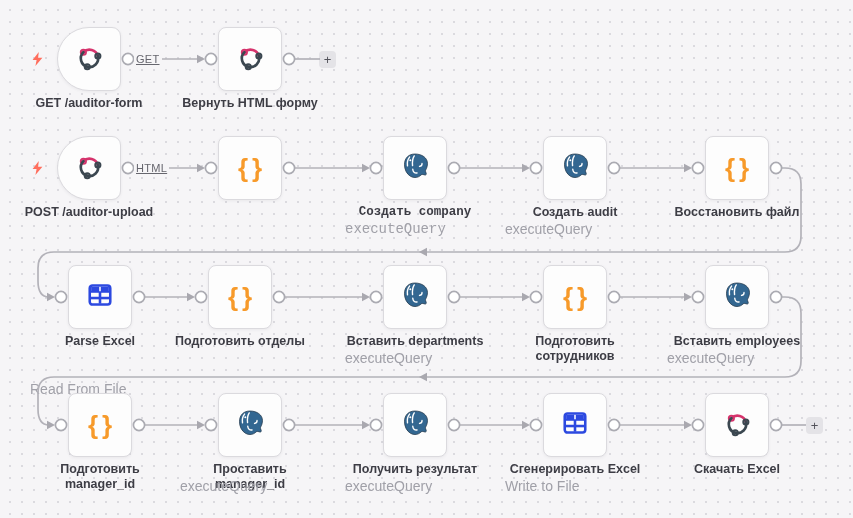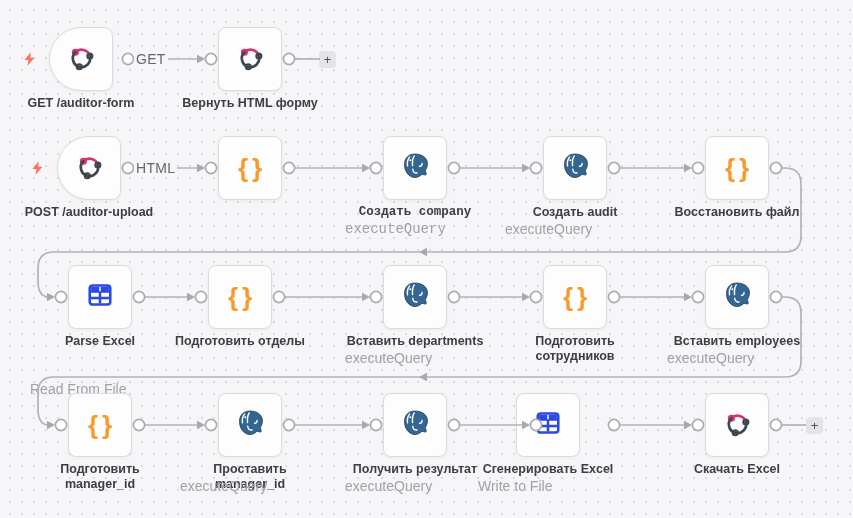--- a/index.html
+++ b/index.html
@@ -28,30 +28,30 @@
     font-size:14px;font-weight:400;color:#a0a0a8;line-height:1.2;
   }
   .code-glyph{font-weight:700;font-size:26px;color:#f79a2a;letter-spacing:4px;margin-left:4px;line-height:1;}
   .bolt{position:absolute;left:-25px;top:25px;width:11px;height:14px;}
   .add-btn{
     position:absolute;left:101px;top:23.5px;width:17px;height:17px;box-sizing:border-box;
     background:#e4e3e7;border-radius:4px;color:#52525a;font-size:13px;font-weight:500;
     display:flex;align-items:center;justify-content:center;line-height:1;cursor:pointer;
   }
   .conn-label{
-    position:absolute;z-index:3;font-size:14px;color:#66666e;letter-spacing:.3px;
-    background:#f6f5f7;padding:0 2px;line-height:13px;
+    position:absolute;z-index:3;font-size:11px;color:#66666e;letter-spacing:.3px;
+    background:#f6f5f7;padding:0 2px;line-height:13px;text-decoration:underline;
   }
 </style>
 </head>
 <body>
 
 <div id="canvas">
   <div id="nodes-layer">
-      <div class="node-wrap" style="left: 49px; top: 27px;">
+      <div class="node-wrap" style="left: 57px; top: 27px;">
         <div class="bolt"><svg viewBox="0 0 11 14" width="11" height="14">
             <path d="M6.8,0 L0.6,7.9 L4.6,7.9 L3.4,14 L10.4,5.7 L6.1,5.7 Z" fill="#ff6e5d"></path>
           </svg></div>
         <div class="node-box trigger">
           <span><svg viewBox="0 0 36 36" width="31" height="31">
               <g fill="none" stroke-linecap="round">
                 <path d="M10.9,11.9 A10,10 0 0 1 27.7,16.4" stroke="#d6336c" stroke-width="3.1"></path>
                 <circle cx="10.9" cy="11.9" r="2.9" stroke="#d6336c" stroke-width="2.5"></circle>
                 <path d="M27.7,16.4 A10,10 0 0 1 15.4,28.7" stroke="#3b4750" stroke-width="3.1"></path>
                 <circle cx="27.7" cy="16.4" r="2.9" stroke="#3b4750" stroke-width="2.5"></circle>
@@ -216,21 +216,21 @@
               <path d="M10.2,6.5 C8.3,8.8 7.4,12 8,15.8" fill="none" stroke="#ffffff" stroke-width="1.5" stroke-linecap="round"></path>
               <path d="M15.2,5.2 C13.5,7.8 13,11.5 13.4,15.6" fill="none" stroke="#ffffff" stroke-width="1.5" stroke-linecap="round"></path>
               <circle cx="11" cy="9.8" r="1.1" fill="#ffffff"></circle>
               <path d="M13.6,19.5 c0.2,2.8 1.9,4.3 4.6,3.9" fill="none" stroke="#ffffff" stroke-width="1.5" stroke-linecap="round"></path>
               <path d="M20.8,16.5 c1.8,-0.4 2.9,-1.5 2.7,-3.2" fill="none" stroke="#ffffff" stroke-width="1.4" stroke-linecap="round"></path>
             </svg></span>
         </div>
         <div class="node-label">Получить результат</div>
         <div class="node-sub" style="top: 85px;">executeQuery</div>
       </div>
-      <div class="node-wrap" style="left: 516px; top: 393px;">
+      <div class="node-wrap" style="left: 543px; top: 393px;">
         <div class="node-box">
           <span><svg viewBox="0 0 24 24" width="28" height="28">
               <rect x="3.2" y="3.8" width="17.6" height="16.4" rx="2.4" fill="none" stroke="#2c49e0" stroke-width="2.2"></rect>
               <rect x="4.4" y="5" width="15.2" height="3.7" fill="#2c49e0"></rect>
               <line x1="12" y1="4.6" x2="12" y2="19.4" stroke="#2c49e0" stroke-width="2.2"></line>
               <line x1="4" y1="9.3" x2="20" y2="9.3" stroke="#2c49e0" stroke-width="1.6"></line>
               <line x1="4" y1="14.6" x2="20" y2="14.6" stroke="#2c49e0" stroke-width="2.2"></line>
               <line x1="12" y1="5" x2="12" y2="8.7" stroke="#ffffff" stroke-width="1.3"></line>
             </svg></span>
         </div>

